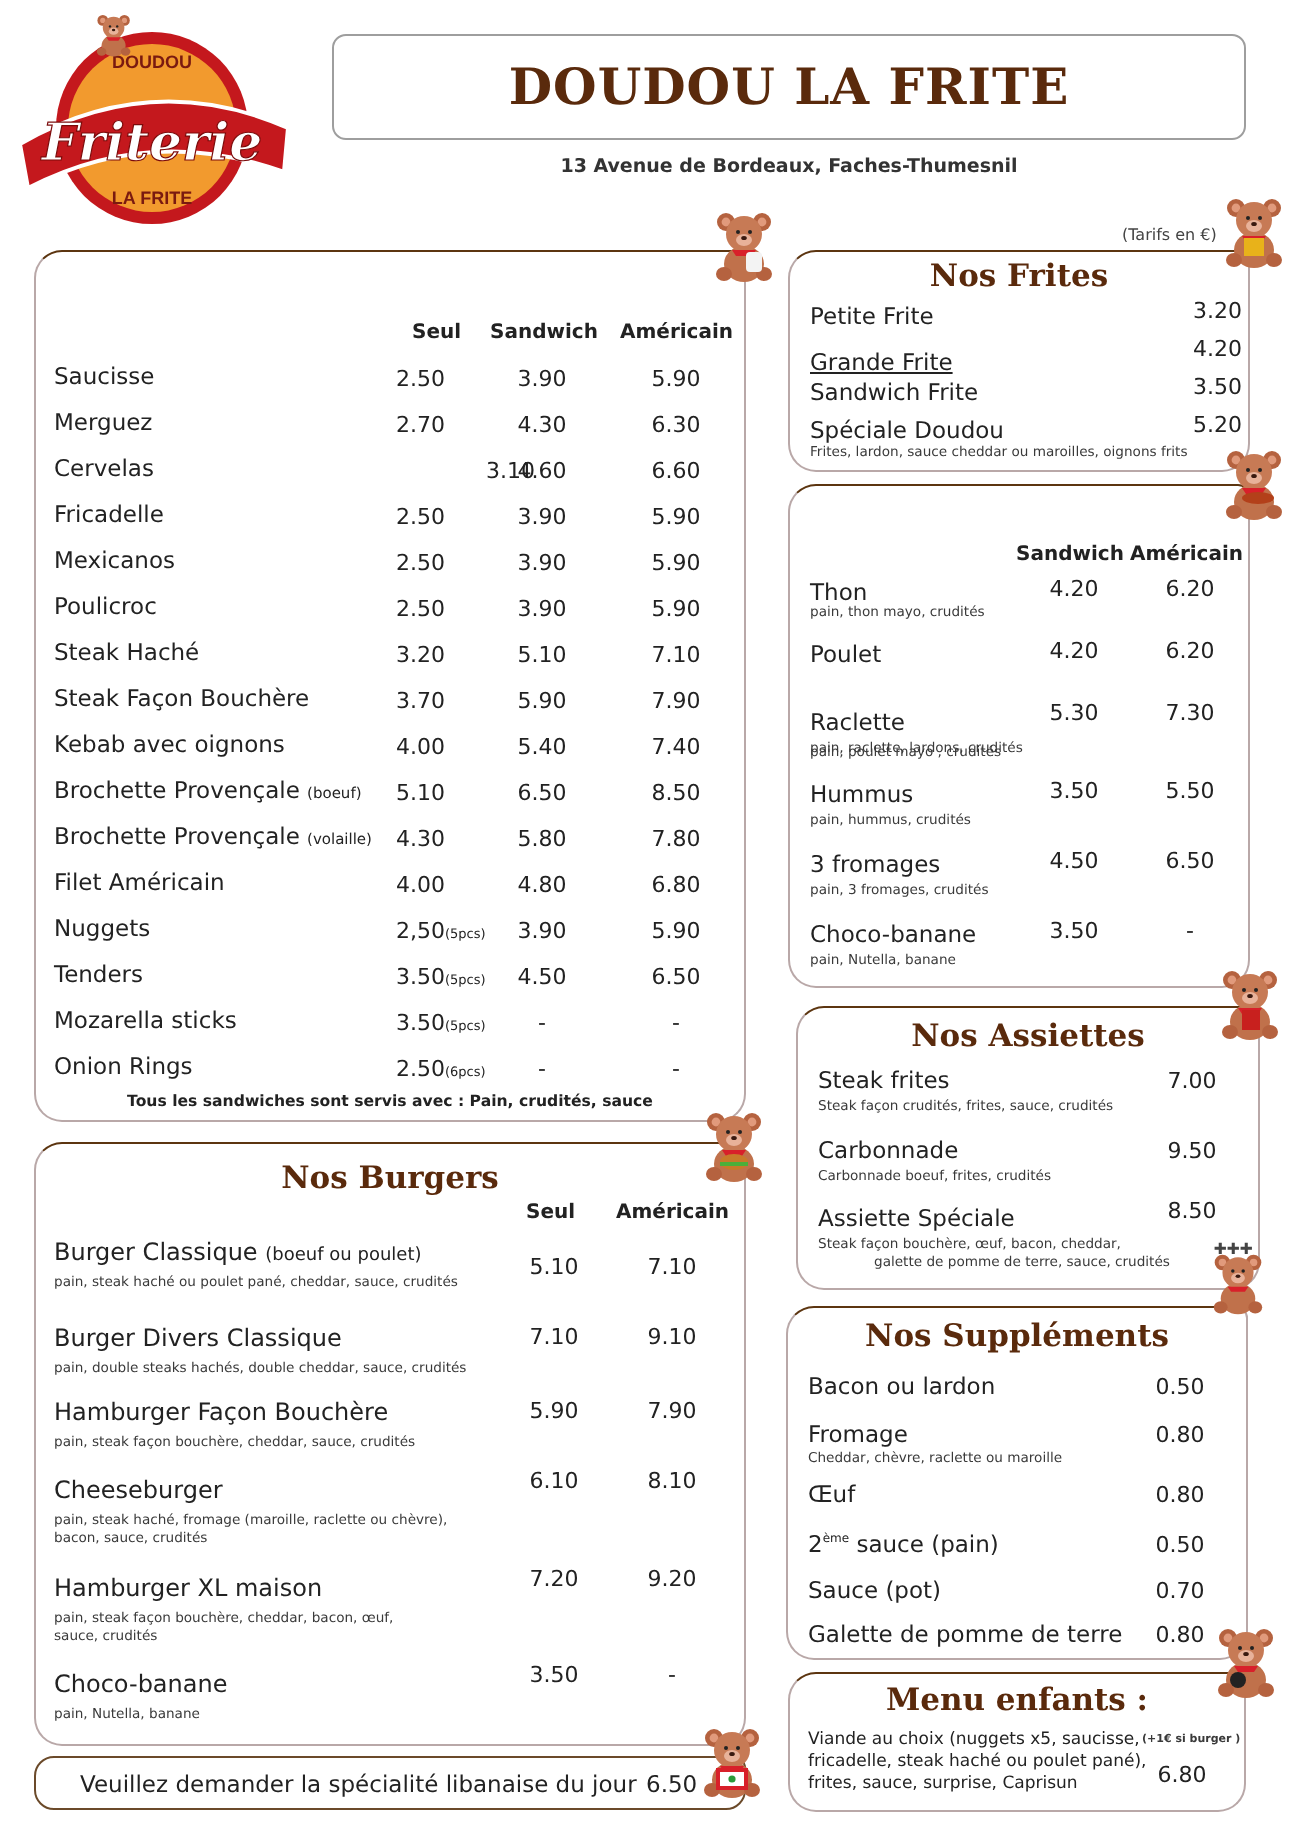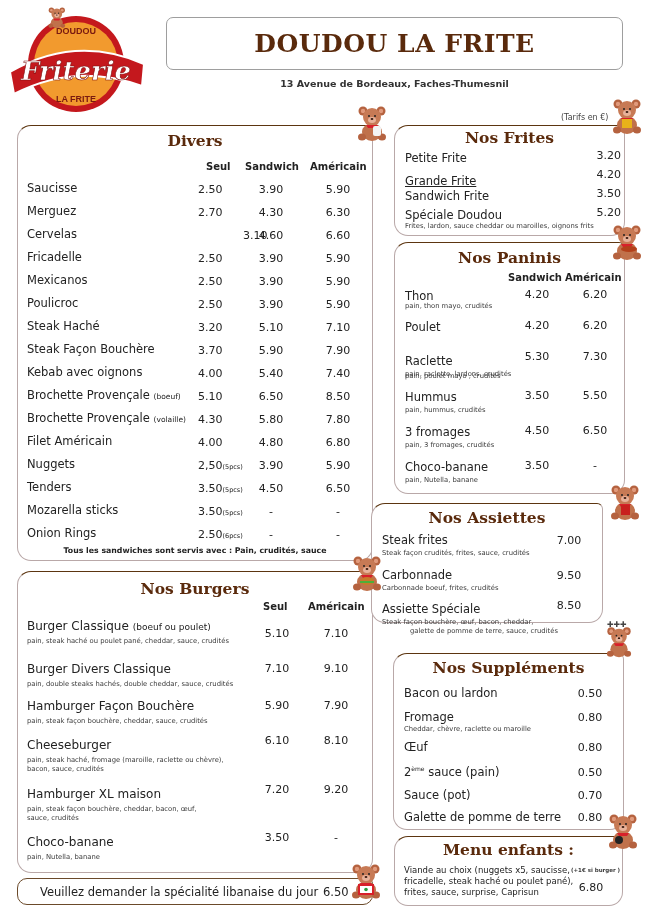--- a/index.html
+++ b/index.html
@@ -67,21 +67,20 @@
   </svg>
 </div>
 
 <div class="title-box">
   <span class="serif-title">DOUDOU LA FRITE</span>
 </div>
 <div class="address">13 Avenue de Bordeaux, Faches-Thumesnil</div>
 <div class="tarifs">(Tarifs en €)</div>
 
 <div class="box" id="divers" style="left:17px; top:125px; width:356px; height:436px;">
-  <h2 class="serif-title" style="margin-top:7px;">Divers</h2>
   <div class="colh" style="left:188px; top:35px;">Seul</div>
   <div class="colh" style="left:227px; top:35px;">Sandwich</div>
   <div class="colh" style="left:292px; top:35px;">Américain</div>
   <div id="divers-rows">
       <div class="row" style="top:55px;">
         <div class="nm" style="left:9px; top:0;"><span>Saucisse</span></div>
         <div class="pr" style="left:180px; top:2px; text-align:left; width:60px;"><span>2.50</span></div>
         <div class="pr" style="left:228px; top:2px;">3.90</div>
         <div class="pr" style="left:295px; top:2px;">5.90</div>
       </div>
@@ -247,21 +246,20 @@
       </div>
       <div class="row" style="top:82px;">
         <div class="nm" style="left:10px; top:0;">Spéciale Doudou</div>
         <div class="ds" style="left:10px; top:14px;">Frites, lardon, sauce cheddar ou maroilles, oignons frits</div>
         <div class="pr" style="left:186px; top:-2px; width:40px; text-align:right;">5.20</div>
       </div>
     </div>
 </div>
 
 <div class="box" id="paninis" style="left:394px; top:242px; width:231px; height:252px;">
-  <h2 class="serif-title" style="margin-top:7px;">Nos Paninis</h2>
   <div class="colh" style="left:113px; top:29px;">Sandwich</div>
   <div class="colh" style="left:170px; top:29px;">Américain</div>
   <div id="panini-rows">
       <div class="row" style="top:46px;">
         <div class="nm" style="left:10px; top:0;">Thon</div>
         <div class="ds" style="left:10px; top:13px;">pain, thon mayo, crudités</div>
         <div class="pr" style="left:117px; top:-1px;">4.20</div>
         <div class="pr" style="left:175px; top:-1px;">6.20</div>
       </div>
       <div class="row" style="top:77px;">
@@ -290,21 +288,21 @@
       </div>
       <div class="row" style="top:217px;">
         <div class="nm" style="left:10px; top:0;">Choco-banane</div>
         <div class="ds" style="left:10px; top:16px;">pain, Nutella, banane</div>
         <div class="pr" style="left:117px; top:-1px;">3.50</div>
         <div class="pr" style="left:175px; top:-1px;">-</div>
       </div>
     </div>
 </div>
 
-<div class="box" id="assiettes" style="left:371px; top:503px; width:232px; height:120px;">
+<div class="box" id="assiettes" style="left:398px; top:503px; width:232px; height:142px;">
   <h2 class="serif-title" style="margin-top:6px;">Nos Assiettes</h2>
   <div id="assiette-rows">
       <div class="row" style="top:29px;">
         <div class="nm" style="left:10px; top:0;">Steak frites</div>
         <div class="ds" style="left:10px; top:16px;">Steak façon crudités, frites, sauce, crudités</div>
         <div class="pr" style="left:172px; top:1px;">7.00</div>
       </div>
       <div class="row" style="top:64px;">
         <div class="nm" style="left:10px; top:0;">Carbonnade</div>
         <div class="ds" style="left:10px; top:16px;">Carbonnade boeuf, frites, crudités</div>

